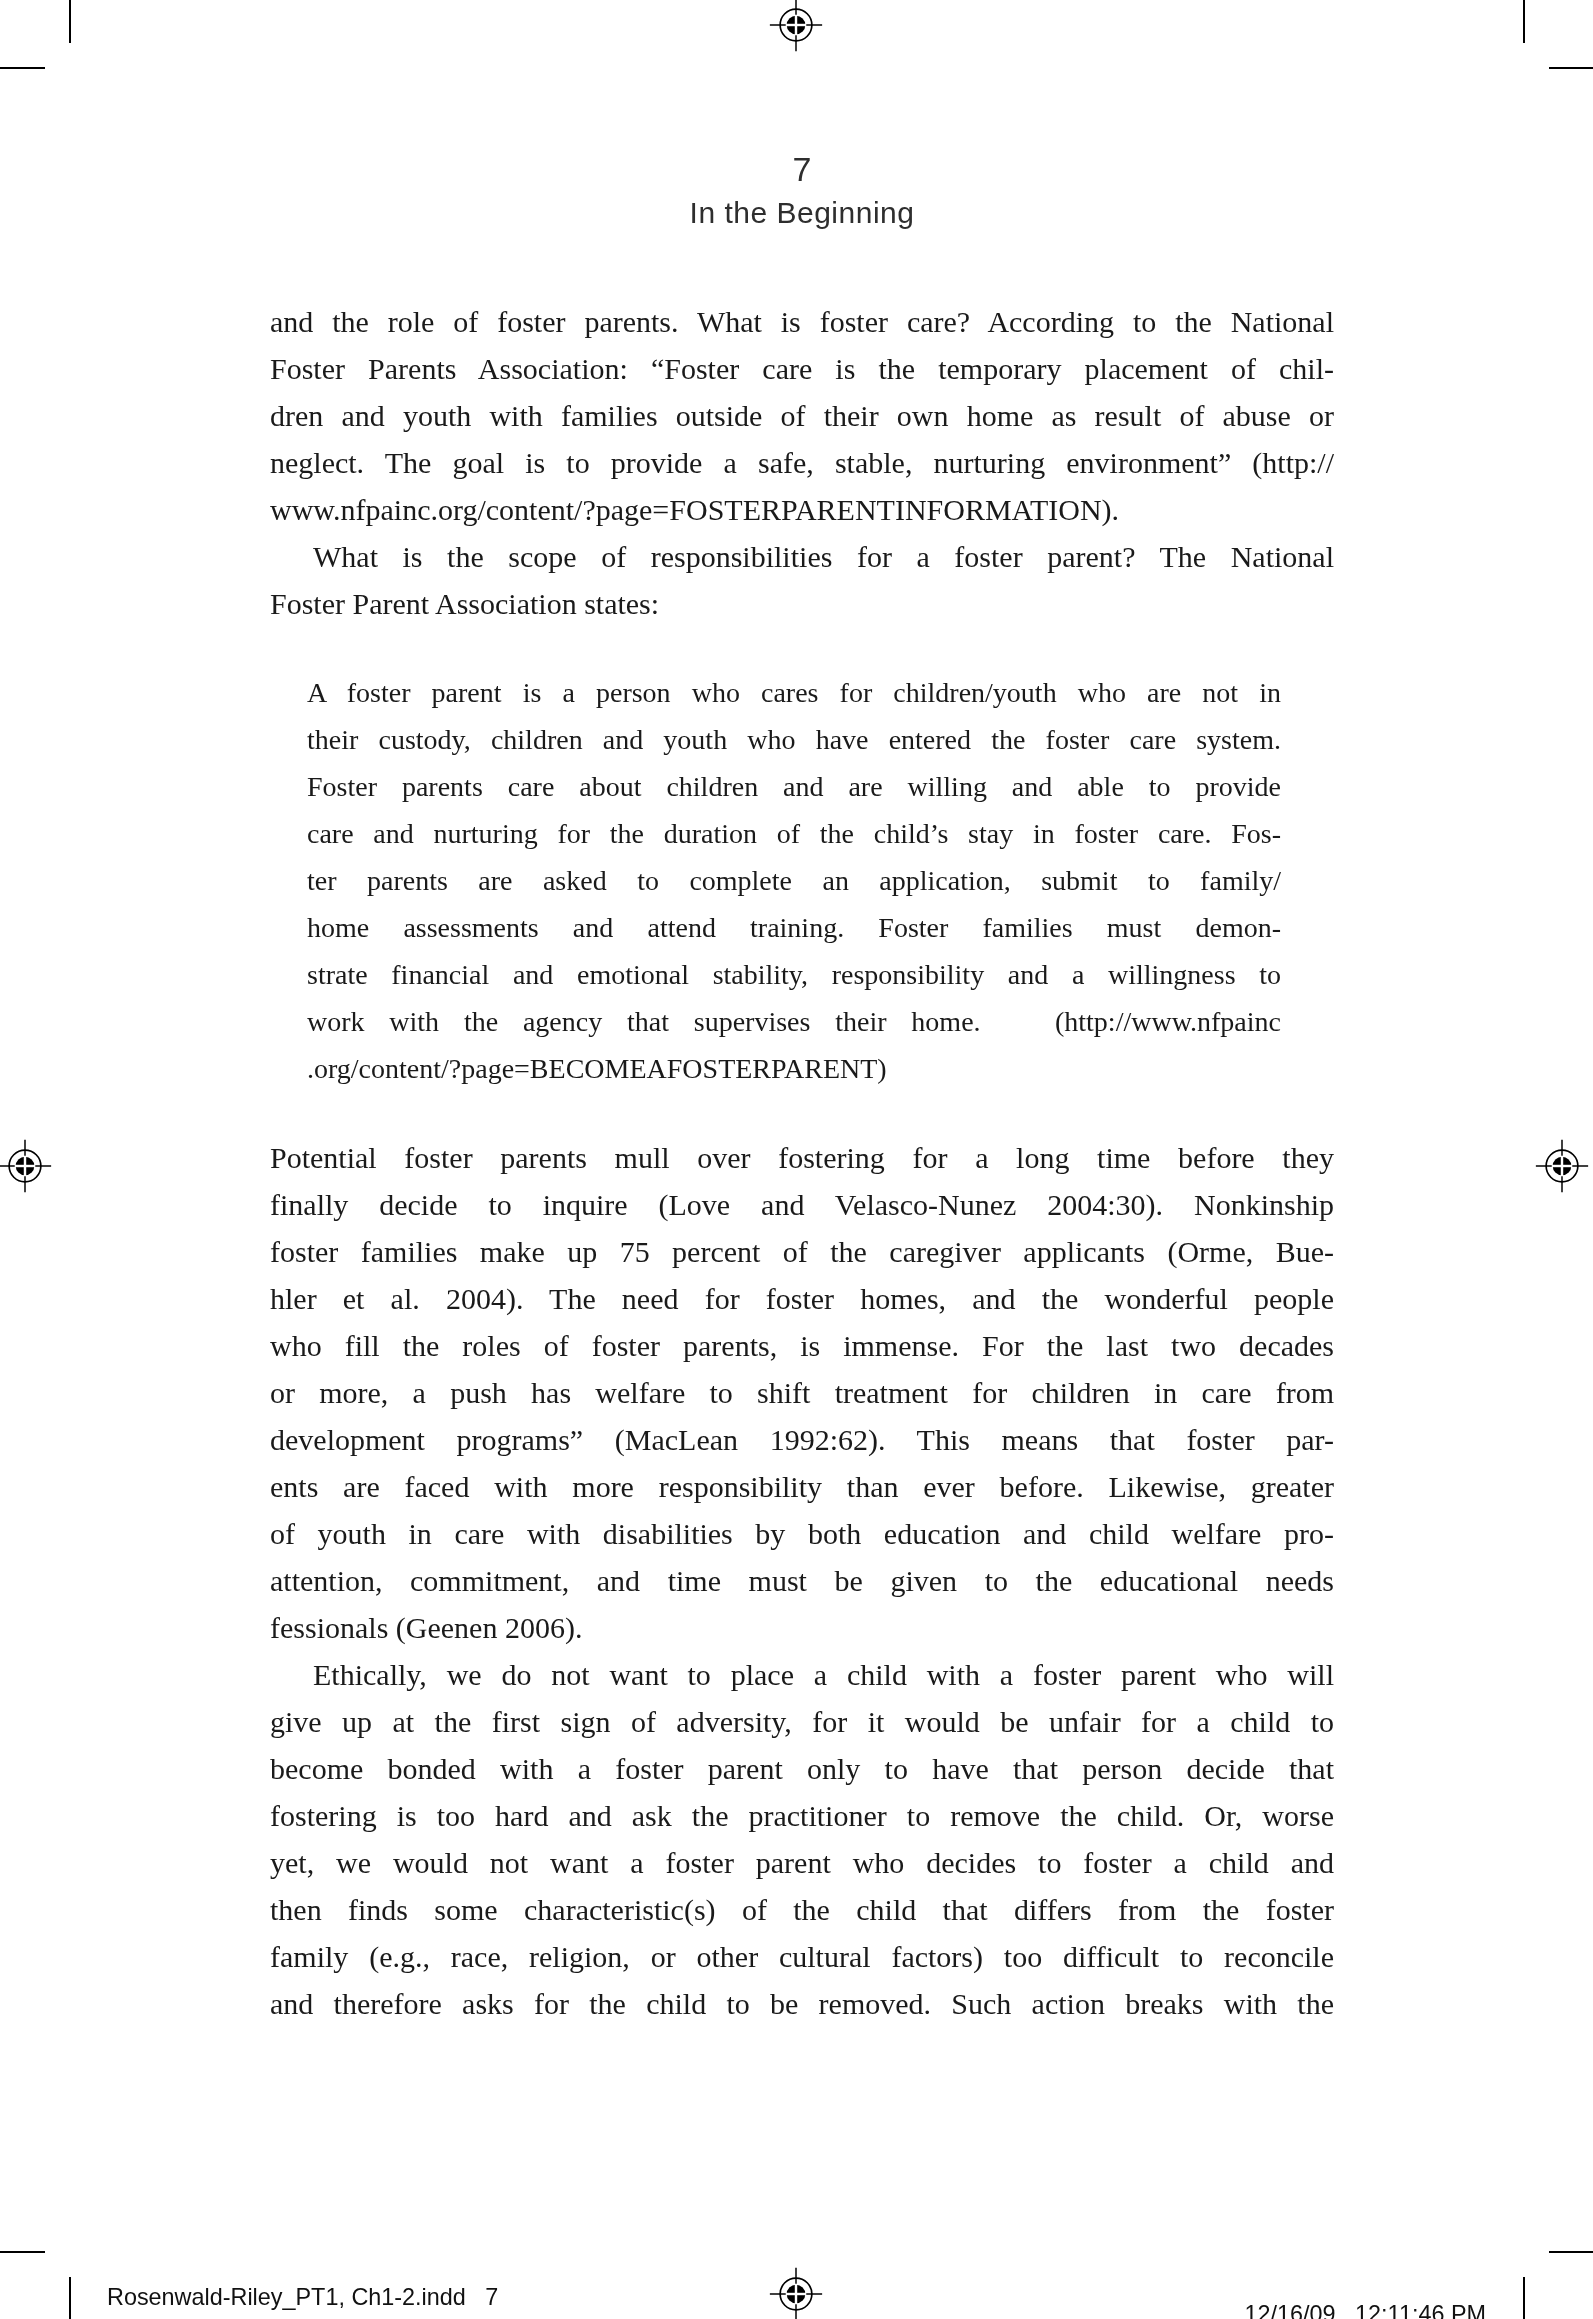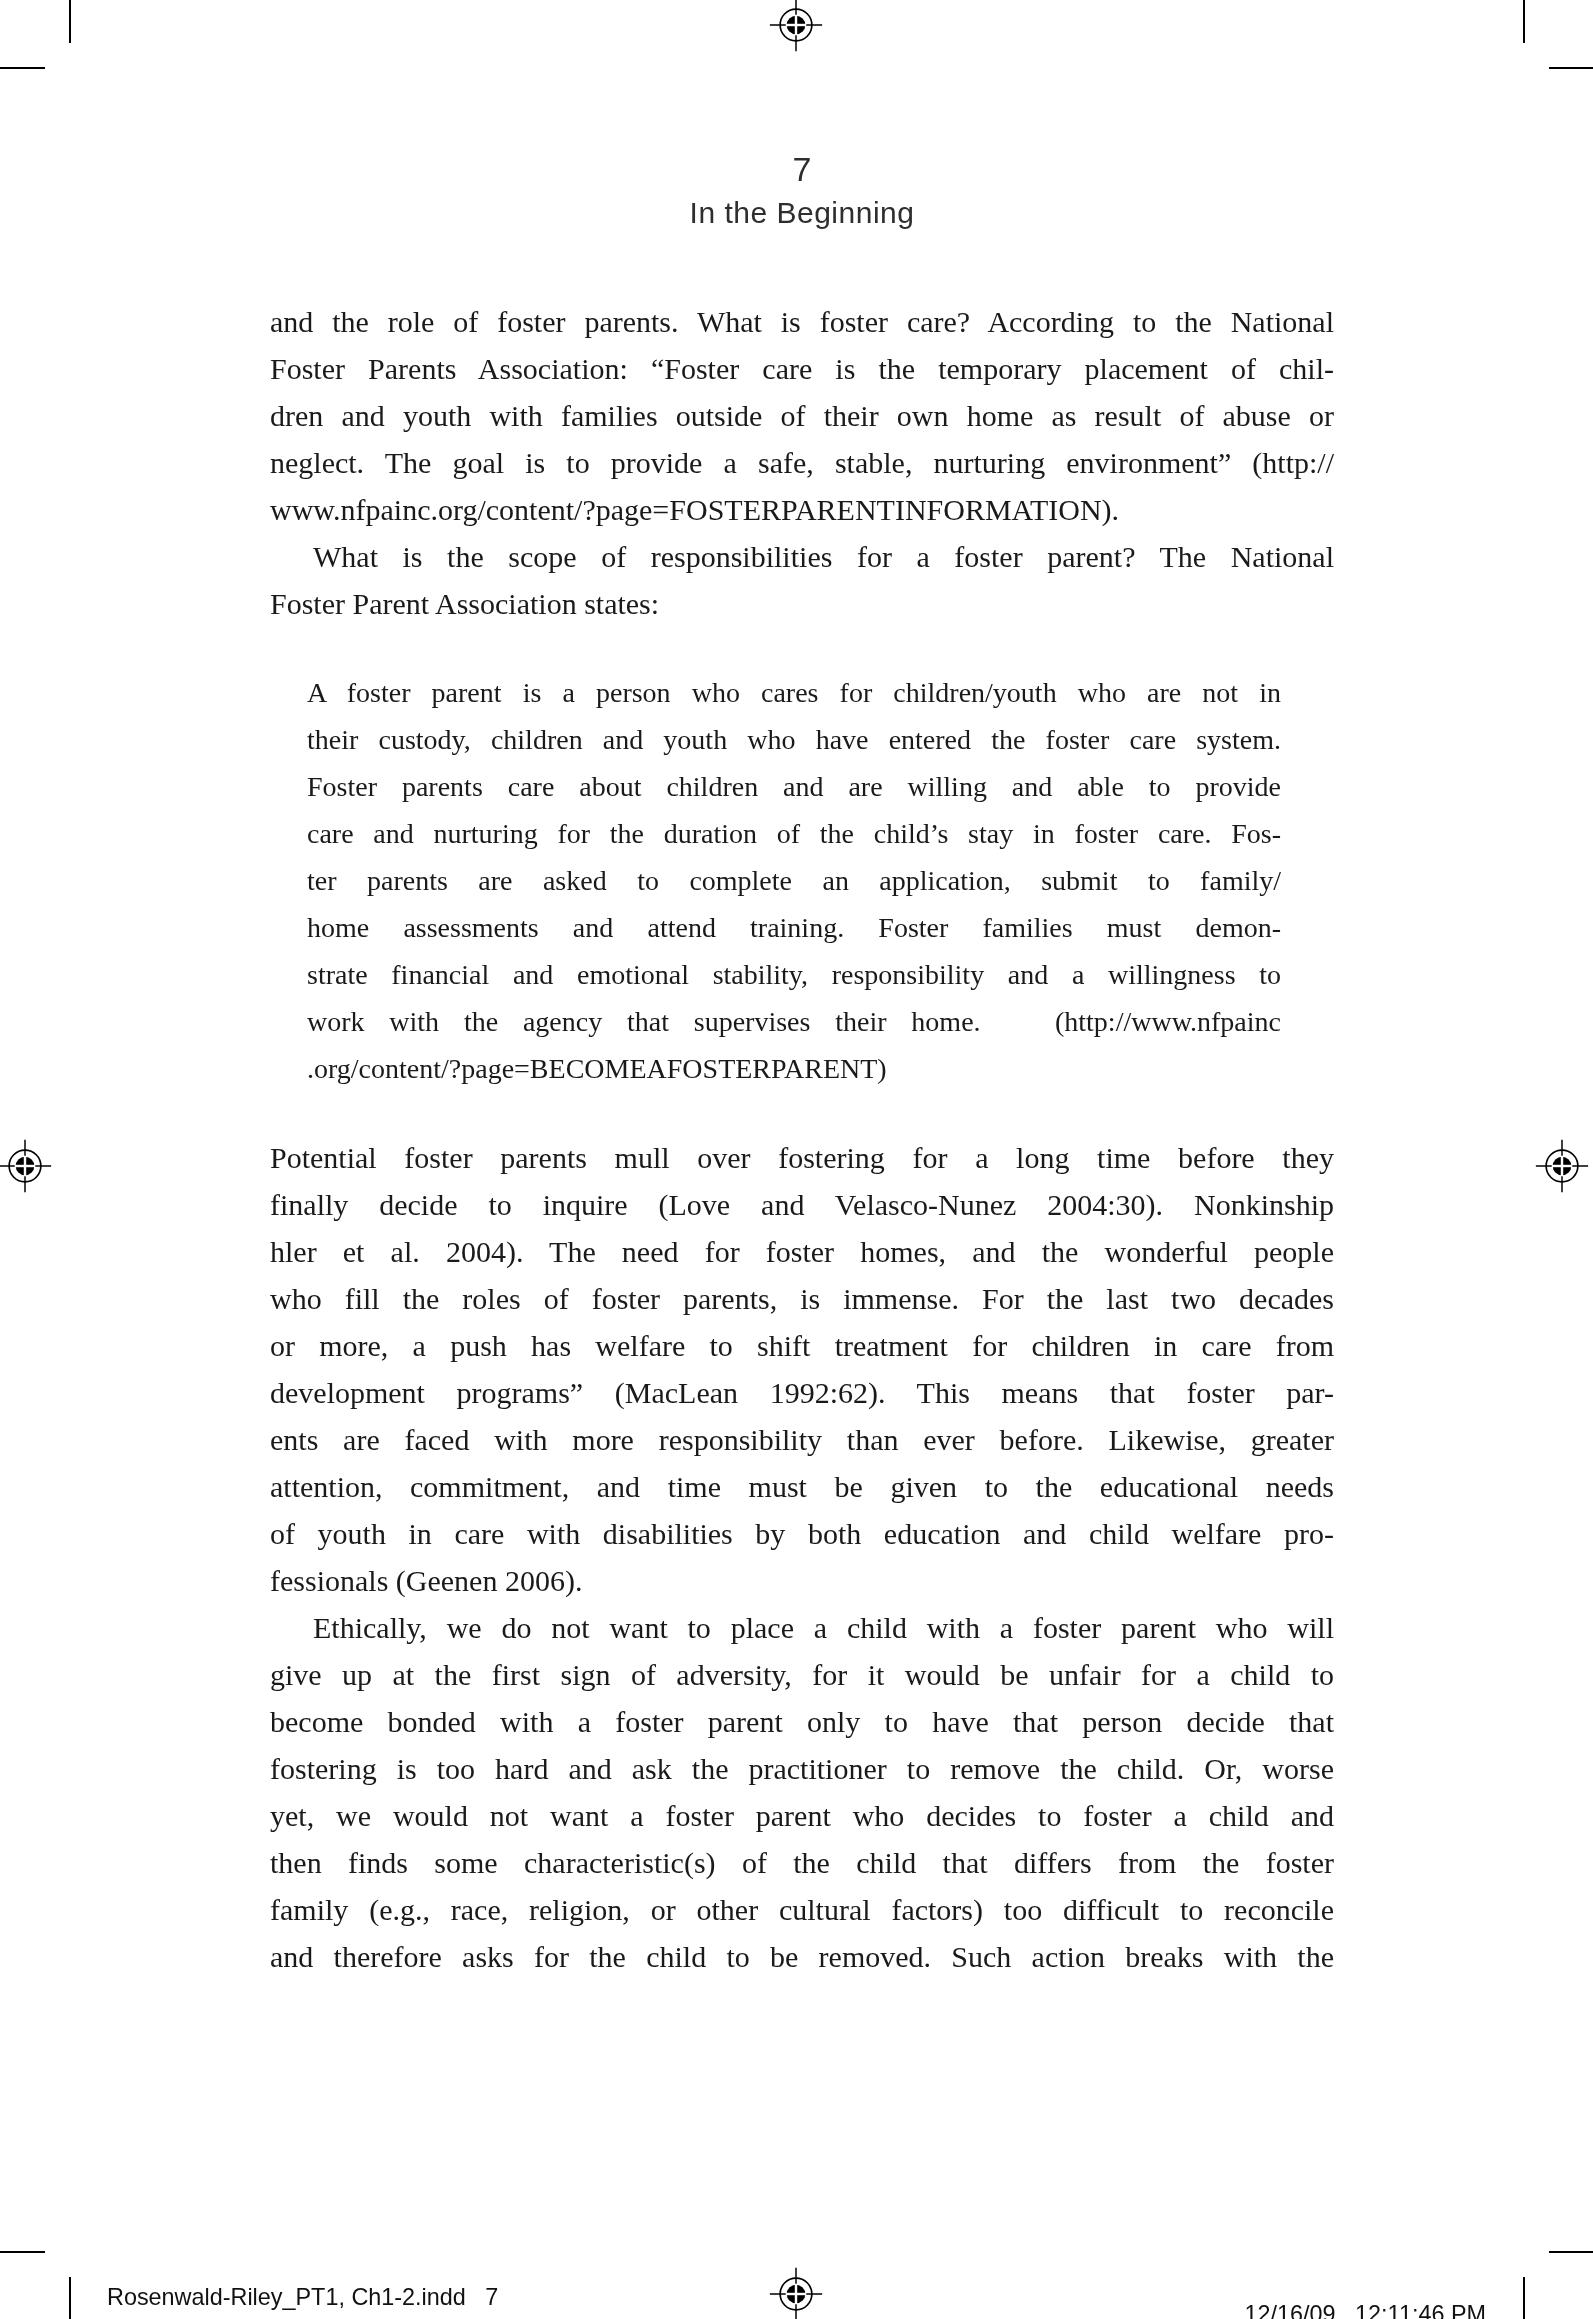--- a/index.html
+++ b/index.html
@@ -124,27 +124,28 @@
         <div class="line">care and nurturing for the duration of the child’s stay in foster care. Fos-</div>
         <div class="line">ter parents are asked to complete an application, submit to family/</div>
         <div class="line">home assessments and attend training. Foster families must demon-</div>
         <div class="line">strate financial and emotional stability, responsibility and a willingness to</div>
         <div class="line">work with the agency that supervises their home.&nbsp;&nbsp;&nbsp;(http://www.nfpainc</div>
         <div class="line flush">.org/content/?page=BECOMEAFOSTERPARENT)</div>
       </div>
       <div class="para body">
         <div class="line">Potential foster parents mull over fostering for a long time before they</div>
         <div class="line">finally decide to inquire (Love and Velasco-Nunez 2004:30). Nonkinship</div>
+        <div class="line">foster families make up 75 percent of the caregiver applicants (Orme, Bue-</div>
         <div class="line">hler et al. 2004). The need for foster homes, and the wonderful people</div>
         <div class="line">who fill the roles of foster parents, is immense. For the last two decades</div>
         <div class="line">or more, a push has welfare to shift treatment for children in care from</div>
         <div class="line">development programs” (MacLean 1992:62). This means that foster par-</div>
         <div class="line">ents are faced with more responsibility than ever before. Likewise, greater</div>
+        <div class="line">of youth in care with disabilities by both education and child welfare pro-</div>
         <div class="line">attention, commitment, and time must be given to the educational needs</div>
-        <div class="line">of youth in care with disabilities by both education and child welfare pro-</div>
         <div class="line flush">fessionals (Geenen 2006).</div>
       </div>
       <div class="para body">
         <div class="line indent">Ethically, we do not want to place a child with a foster parent who will</div>
         <div class="line">give up at the first sign of adversity, for it would be unfair for a child to</div>
         <div class="line">become bonded with a foster parent only to have that person decide that</div>
         <div class="line">fostering is too hard and ask the practitioner to remove the child. Or, worse</div>
         <div class="line">yet, we would not want a foster parent who decides to foster a child and</div>
         <div class="line">then finds some characteristic(s) of the child that differs from the foster</div>
         <div class="line">family (e.g., race, religion, or other cultural factors) too difficult to reconcile</div>

